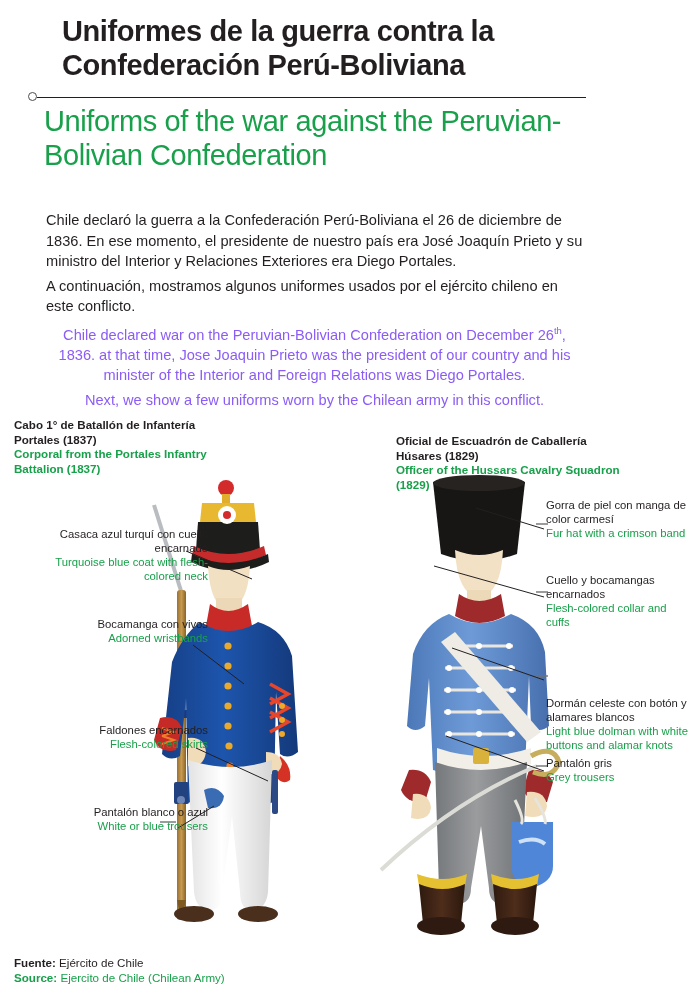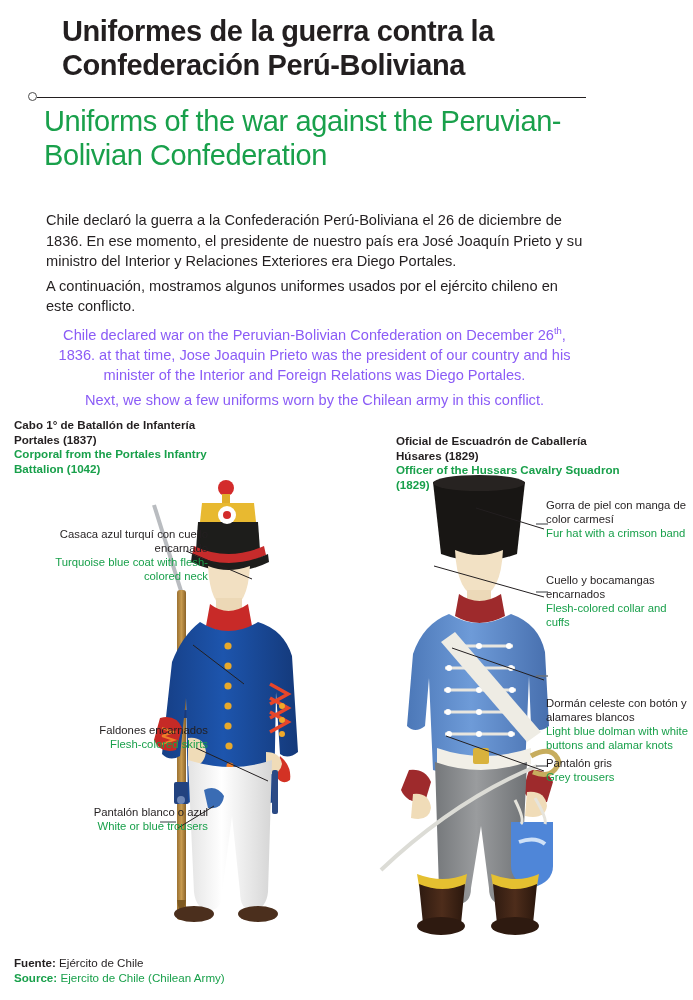--- a/index.html
+++ b/index.html
@@ -89,21 +89,21 @@
 
   <div class="intro">
     <p class="es">Chile declaró la guerra a la Confederación Perú-Boliviana el 26 de diciembre de 1836. En ese momento, el presidente de nuestro país era José Joaquín Prieto y su ministro del Interior y Relaciones Exteriores era Diego Portales.</p>
     <p class="es">A continuación, mostramos algunos uniformes usados por el ejército chileno en este conflicto.</p>
     <p class="en"><span>Chile declared war on the Peruvian-Bolivian Confederation on December 26</span><sup>th</sup><span>, 1836. at that time, Jose Joaquin Prieto was the president of our country and his minister of the Interior and Foreign Relations was Diego Portales.</span></p>
     <p class="en">Next, we show a few uniforms worn by the Chilean army in this conflict.</p>
   </div>
 
   <div class="fig-caption" id="cap-left">
     <span class="es">Cabo 1° de Batallón de Infantería Portales (1837)</span>
-    <span class="en">Corporal from the Portales Infantry Battalion (1042)</span>
+    <span class="en">Corporal from the Portales Infantry Battalion (1837)</span>
   </div>
 
   <div class="fig-caption" id="cap-right">
     <span class="es">Oficial de Escuadrón de Caballería Húsares (1829)</span>
     <span class="en">Officer of the Hussars Cavalry Squadron (1829)</span>
   </div>
 
   <svg class="fig" id="fig-left" viewBox="0 0 200 470">
     <defs>
       <linearGradient id="coatG" x1="0" y1="0" x2="1" y2="0">
@@ -290,20 +290,24 @@
       <path d="M536 592 L548 592"></path>
       <path d="M536 676 L548 676"></path>
       <path d="M536 766 L548 766"></path>
     </g>
   </svg>
 
   <div class="anno right-al" id="anno-l1">
     <span class="es">Casaca azul turquí con cuello encarnado</span>
     <span class="en">Turquoise blue coat with flesh-colored neck</span>
   </div>
+  <div class="anno right-al" id="anno-l2">
+    <span class="es">Bocamanga con vivos</span>
+    <span class="en">Adorned wristbands</span>
+  </div>
   <div class="anno right-al" id="anno-l3">
     <span class="es">Faldones encarnados</span>
     <span class="en">Flesh-colored skirts</span>
   </div>
   <div class="anno left-al" id="anno-r1">
     <span class="es">Gorra de piel con manga de color carmesí</span>
     <span class="en">Fur hat with a crimson band</span>
   </div>
 
   <div class="anno right-al" id="anno-l4">

